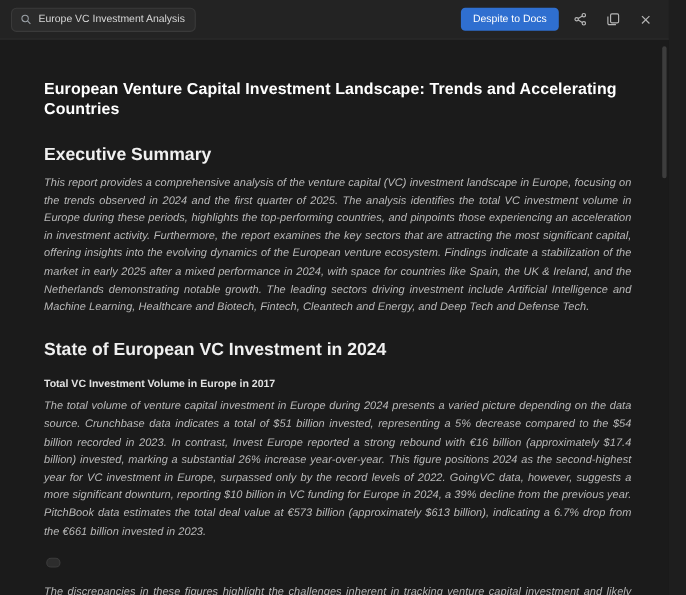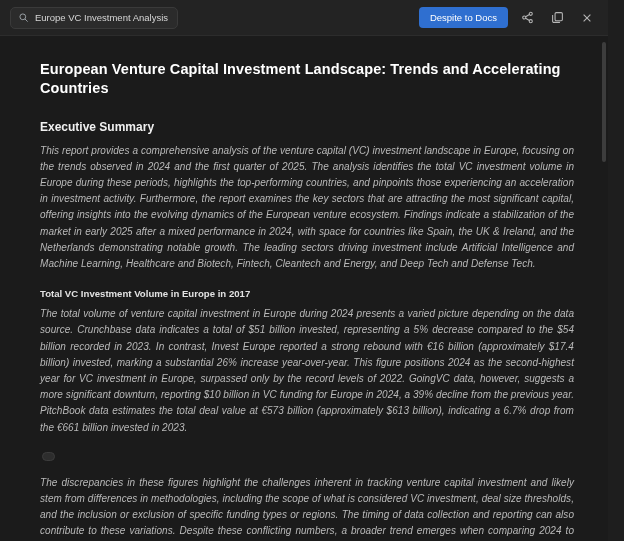--- a/index.html
+++ b/index.html
@@ -84,27 +84,27 @@
     position: relative;
     padding: 0;
   }
   .page {
     padding: 24px 34px 20px 40px;
   }
   h1.doc-title {
     color: #ffffff;
     font-size: 14.5px;
     font-weight: bold;
-    margin: 0 0 22px 0;
+    margin: 12px 0 22px 0;
     line-height: 1.3;
     letter-spacing: .1px;
   }
   h2.sec {
     color: #f0f0f0;
-    font-size: 12px;
+    font-size: 16px;
     font-weight: bold;
     margin: 0 0 9px 0;
   }
   h2.sec.spaced { margin-top: 22px; }
   h3.sub {
     color: #e2e2e2;
     font-size: 9.6px;
     font-weight: bold;
     margin: 16px 0 7px 0;
   }
@@ -190,20 +190,21 @@
   <div class="doc-scroll">
     <div class="page">
 
       <h1 class="doc-title">European Venture Capital Investment Landscape: Trends and Accelerating Countries</h1>
 
       <h2 class="sec">Executive Summary</h2>
       <div class="para-wrap">
         <p class="body">This report provides a comprehensive analysis of the venture capital (VC) investment landscape in Europe, focusing on the trends observed in 2024 and the first quarter of 2025. The analysis identifies the total VC investment volume in Europe during these periods, highlights the top-performing countries, and pinpoints those experiencing an acceleration in investment activity. Furthermore, the report examines the key sectors that are attracting the most significant capital, offering insights into the evolving dynamics of the European venture ecosystem. Findings indicate a stabilization of the market in early 2025 after a mixed performance in 2024, with space for countries like Spain, the UK &amp; Ireland, and the Netherlands demonstrating notable growth. The leading sectors driving investment include Artificial Intelligence and Machine Learning, Healthcare and Biotech, Fintech, Cleantech and Energy, and Deep Tech and Defense Tech.</p>
       </div>
 
+      <h2 class="sec spaced">State of European VC Investment in 2024</h2>
 
       <h3 class="sub">Total VC Investment Volume in Europe in 2017</h3>
       <div class="para-wrap">
         <p class="body">The total volume of venture capital investment in Europe during 2024 presents a varied picture depending on the data source. Crunchbase data indicates a total of $51 billion invested, representing a 5% decrease compared to the $54 billion recorded in 2023. In contrast, Invest Europe reported a strong rebound with €16 billion (approximately $17.4 billion) invested, marking a substantial 26% increase year-over-year. This figure positions 2024 as the second-highest year for VC investment in Europe, surpassed only by the record levels of 2022. GoingVC data, however, suggests a more significant downturn, reporting $10 billion in VC funding for Europe in 2024, a 39% decline from the previous year. PitchBook data estimates the total deal value at €573 billion (approximately $613 billion), indicating a 6.7% drop from the €661 billion invested in 2023.</p>
         <span class="cite"></span>
       </div>
       <div class="para-wrap" style="margin-top:10px;">
         <p class="body">The discrepancies in these figures highlight the challenges inherent in tracking venture capital investment and likely stem from differences in methodologies, including the scope of what is considered VC investment, deal size thresholds, and the inclusion or exclusion of specific funding types or regions. The timing of data collection and reporting can also contribute to these variations. Despite these conflicting numbers, a broader trend emerges when comparing 2024 to previous years. While Crunchbase and PitchBook suggest a decrease or stabilization compared to 2023, Invest Europe points to a strong recovery. However, all sources generally agree that the investment volume in 2024 remained significantly below the peak observed in 2021. This indicates a market recalibration following a period of extraordinary growth. Dealroom data further supports this, showing a 37% drop in European VC investment in 2023 compared to 2022, suggesting that 2024, according to some reports, might be showing signs of a market shift after a period of decline.</p>
 
       </div>

